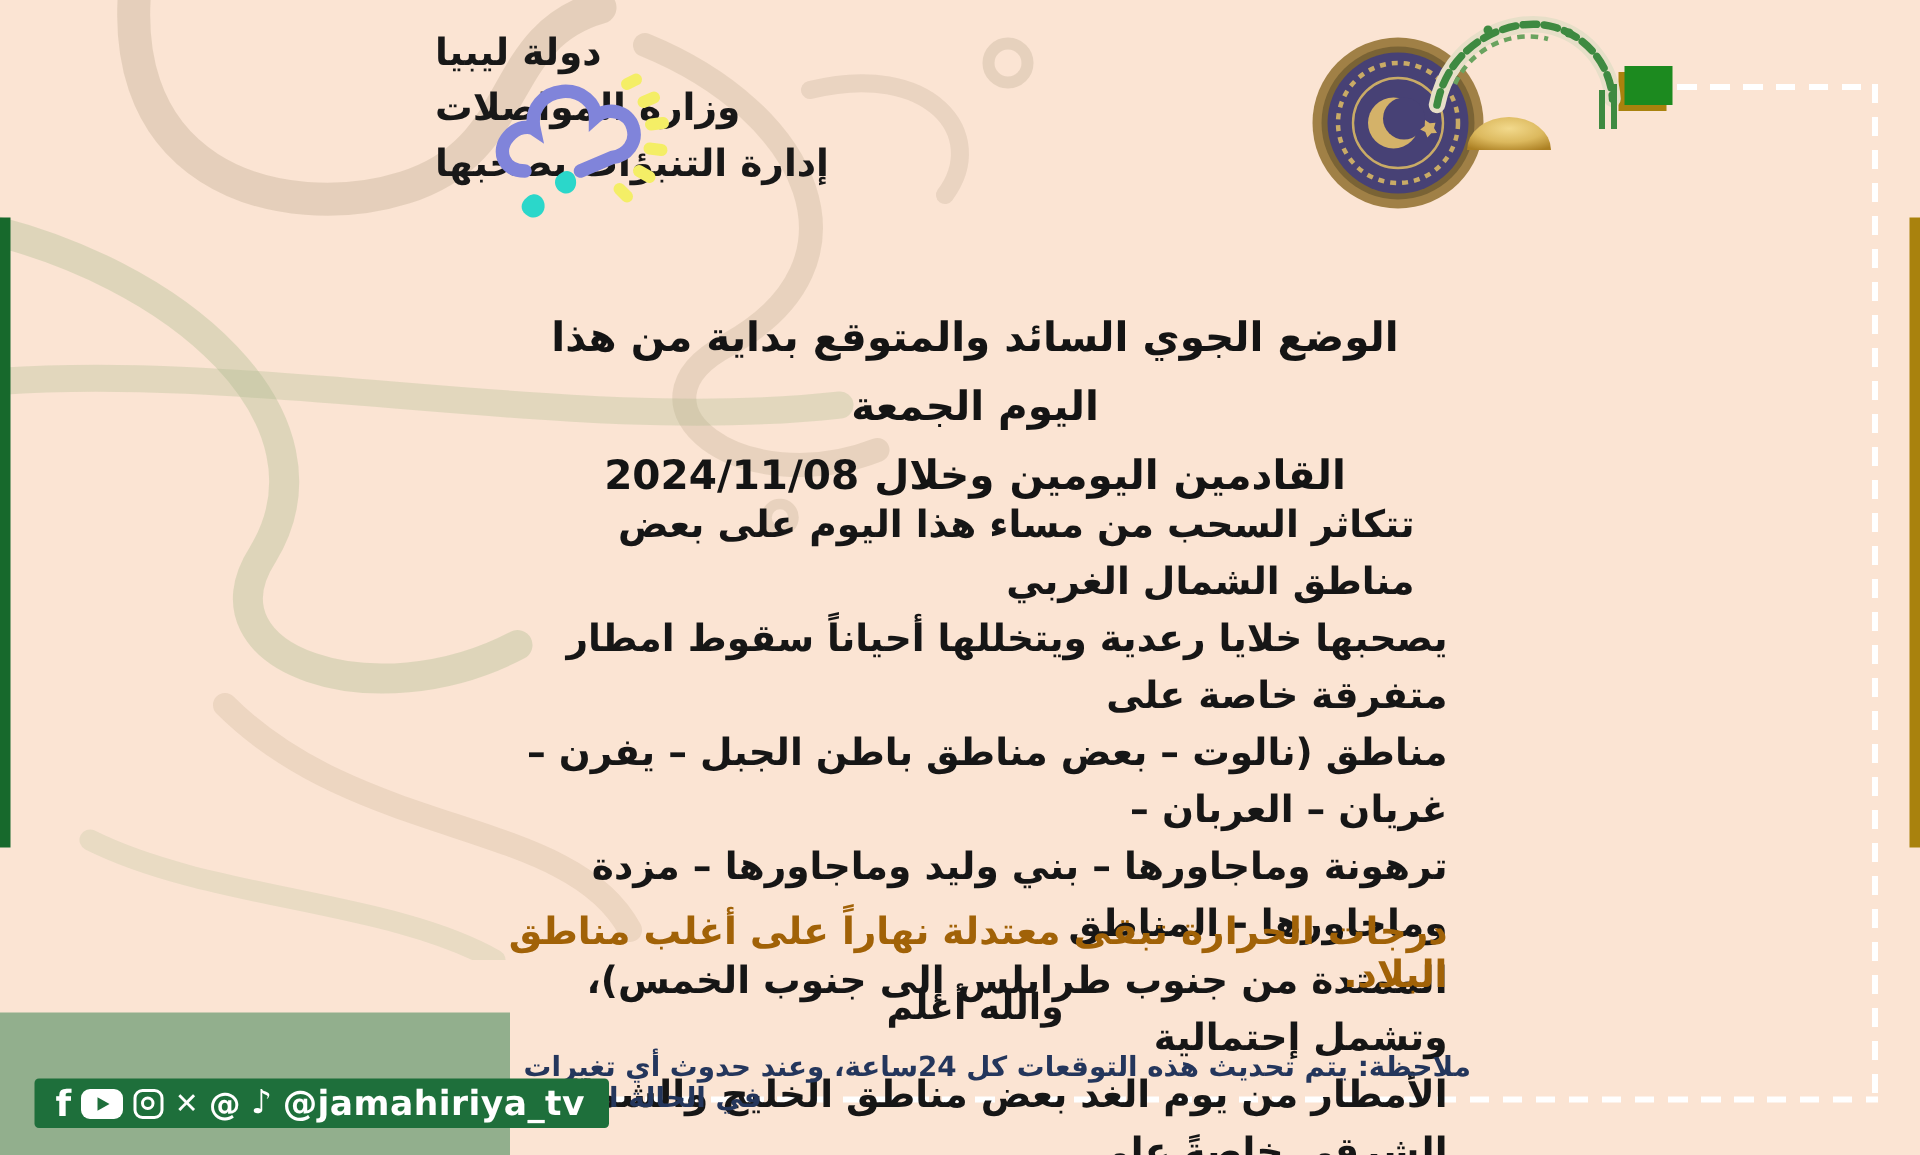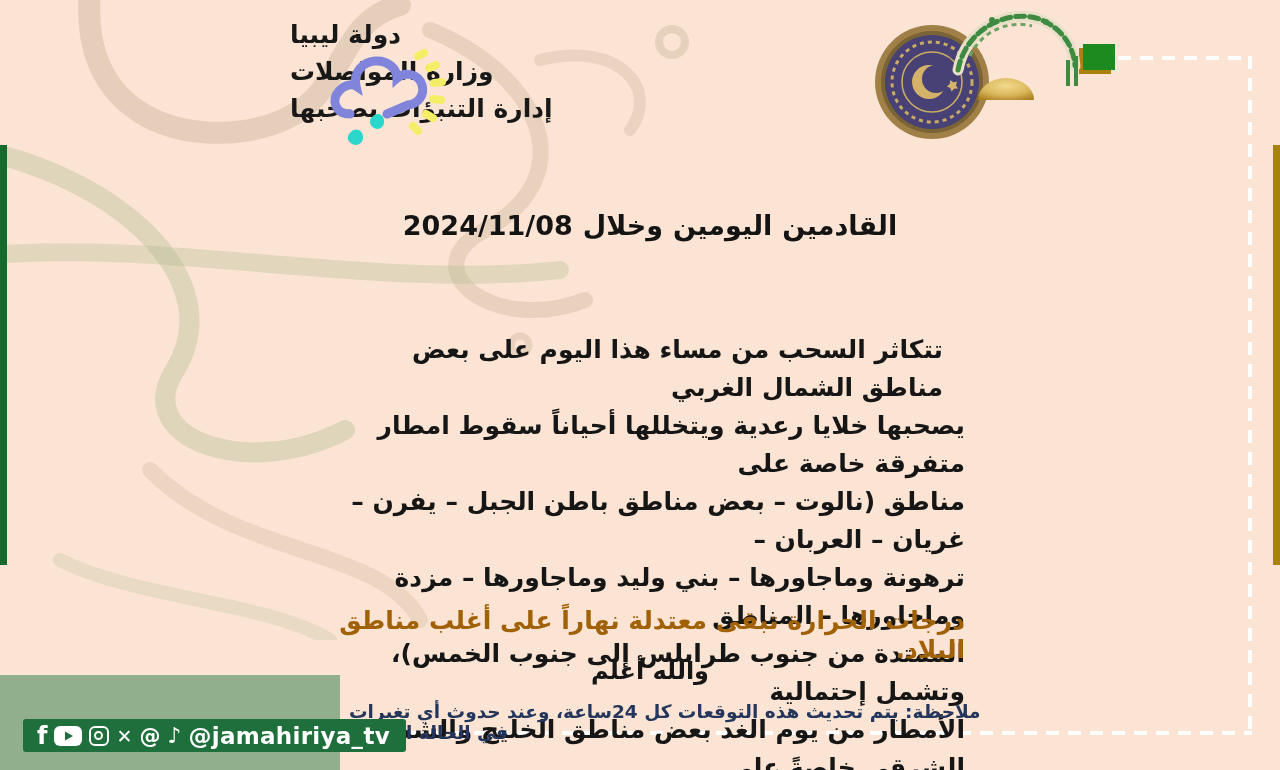--- a/index.html
+++ b/index.html
@@ -130,20 +130,21 @@
     <path d="M10,62 C18,20 60,2 88,10 C112,17 126,38 127,58" fill="none" stroke="#3e8a41" stroke-width="5" stroke-dasharray="9 5" stroke-linecap="round"></path>
     <path d="M22,48 C34,22 62,12 84,18" fill="none" stroke="#6aa35f" stroke-width="3" stroke-dasharray="5 4"></path>
     <path d="M30,92 a28,22 0 0 1 56,0 Z" fill="url(#dome)"></path>
     <line x1="120" y1="52" x2="120" y2="78" stroke="#3e8a41" stroke-width="4"></line>
     <line x1="128" y1="48" x2="128" y2="78" stroke="#3e8a41" stroke-width="4"></line>
     <circle cx="98" cy="14" r="3" fill="#3e8a41"></circle>
     <circle cx="44" cy="12" r="3" fill="#3e8a41"></circle>
   </svg>
 
   <div class="title">
+    <div class="title-l1">الوضع الجوي السائد والمتوقع بداية من هذا اليوم الجمعة</div>
     <div class="title-l2">
       <span>2024/11/08</span>
       <span>وخلال</span>
       <span>اليومين</span>
       <span>القادمين</span>
     </div>
   </div>
 
   <div class="bodytext">
     <div class="indent">تتكاثر السحب من مساء هذا اليوم على بعض مناطق الشمال الغربي</div>

